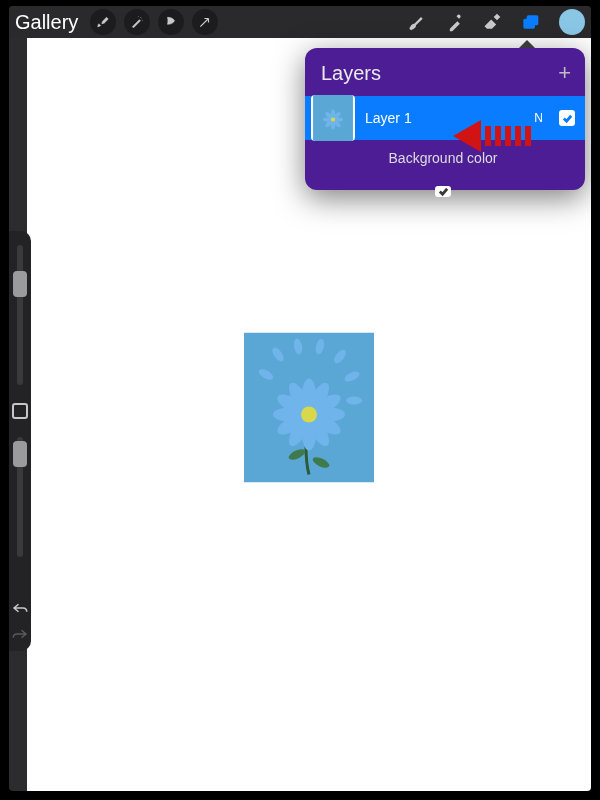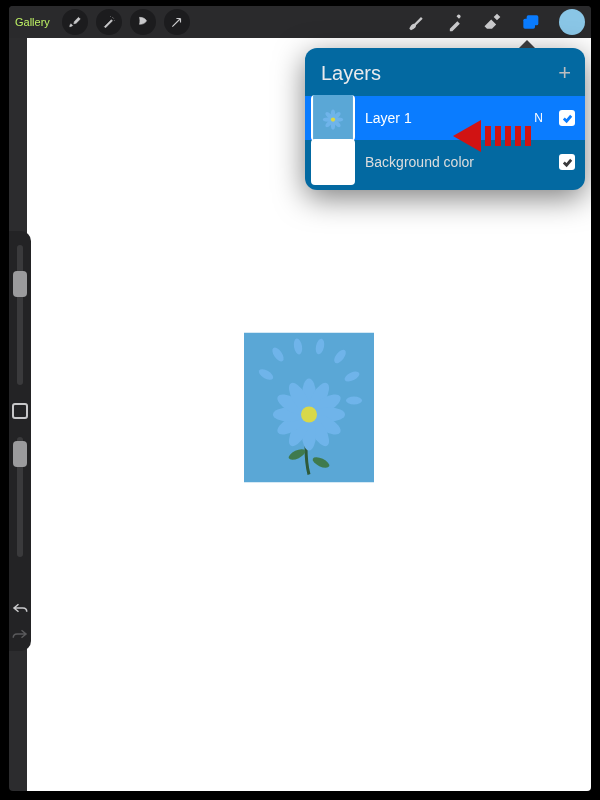--- a/index.html
+++ b/index.html
@@ -11,21 +11,21 @@
   .app {
     position: absolute; left: 7px; top: 4px; right: 7px; bottom: 7px;
     background: #2c2c2e; border-radius: 4px; overflow: hidden;
   }
   
   .topbar {
     position: absolute; left:0; top:0; right:0; height:32px;
     background:#2a2a2c; display:flex; align-items:center;
     padding: 0 6px; gap: 8px;
   }
-  .gallery-label { color:#bef264; font-size:11px; margin-right:4px;}
+  .gallery-label { color:#ffffff; font-size:20px; margin-right:4px;}
   .tool-btn {
     width:26px; height:26px; border-radius:50%; background:#1c1c1e;
     display:flex; align-items:center; justify-content:center;
   }
   .tool-btn svg { width:14px; height:14px; fill:#c9c9cb; stroke:#c9c9cb; }
   .spacer { flex:1; }
   .right-icon {
     width:30px; height:30px; display:flex; align-items:center; justify-content:center;
   }
   .right-icon svg { width:20px; height:20px; }
@@ -64,21 +64,21 @@
     width:16px; height:16px; border:2px solid #c7c7c9; border-radius:3px; margin:8px 0;
   }
   .undo, .redo {
     width:18px; height:14px; margin-top:6px;
   }
   .undo svg, .redo svg { width:18px; height:14px; }
 
   
   .layers-panel {
     position:absolute; right:6px; top:42px; width:280px;
-    background:#0369a1; border-radius:12px; box-shadow:0 8px 30px rgba(0,0,0,.5);
+    background:#4c1d95; border-radius:12px; box-shadow:0 8px 30px rgba(0,0,0,.5);
     overflow:visible; padding-bottom:6px;
   }
   .layers-panel::before{
     content:""; position:absolute; top:-8px; right:50px;
     border-left:8px solid transparent; border-right:8px solid transparent;
     border-bottom:8px solid #3a3a3c;
   }
   .lp-header{
     display:flex; align-items:center; justify-content:space-between;
     padding:12px 14px 10px 16px;
@@ -95,21 +95,21 @@
     display:flex; align-items:center; justify-content:center;
   }
   .layer-name{ color:#fff; font-size:14px; flex:0 0 auto; }
   .layer-row .gap{ flex:1; }
   .blend-letter{ color:#fff; font-size:12px; margin-right:6px;}
   .chk{
     width:16px; height:16px; border-radius:3px; background:#fff;
     display:flex; align-items:center; justify-content:center;
   }
   .chk svg{ width:11px; height:11px; stroke:#0a7cff; stroke-width:3; fill:none;}
-  .layer-row.bg { background:transparent; }
+  .layer-row.bg { background:transparent;flex-direction:column; }
   .layer-row.bg .layer-name{ color:#ddd; }
   .layer-row.bg .chk svg{ stroke:#3a3a3c; }
 
   
   .anno-arrow{
     position:absolute; right:58px; top:110px; width:80px; height:40px;
     pointer-events:none;
   }
 
   

